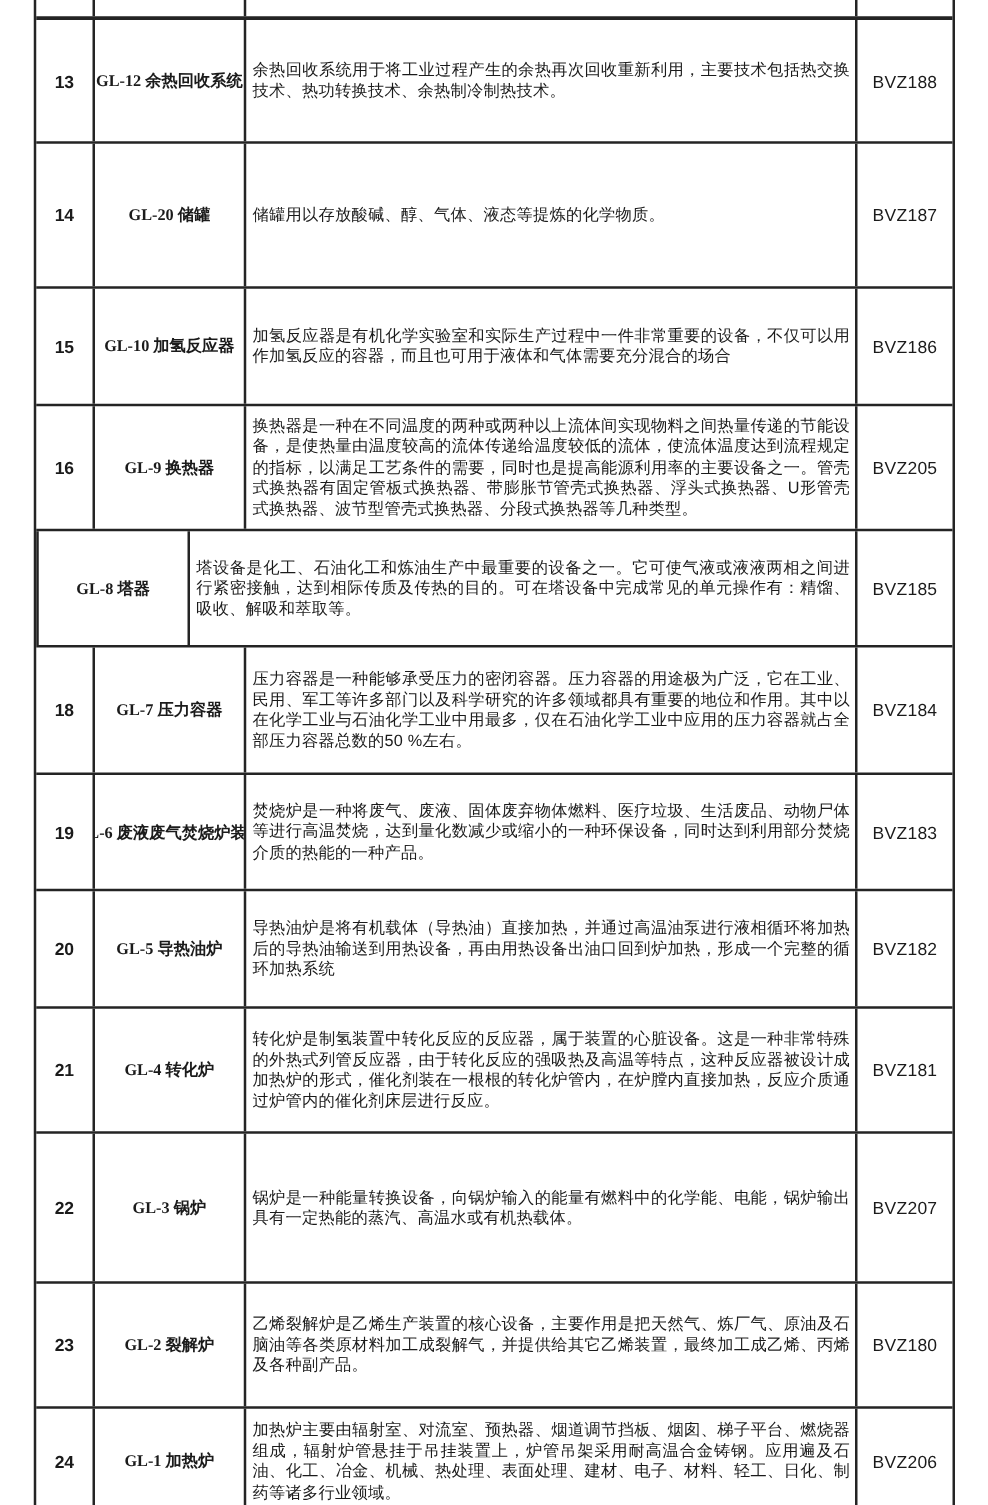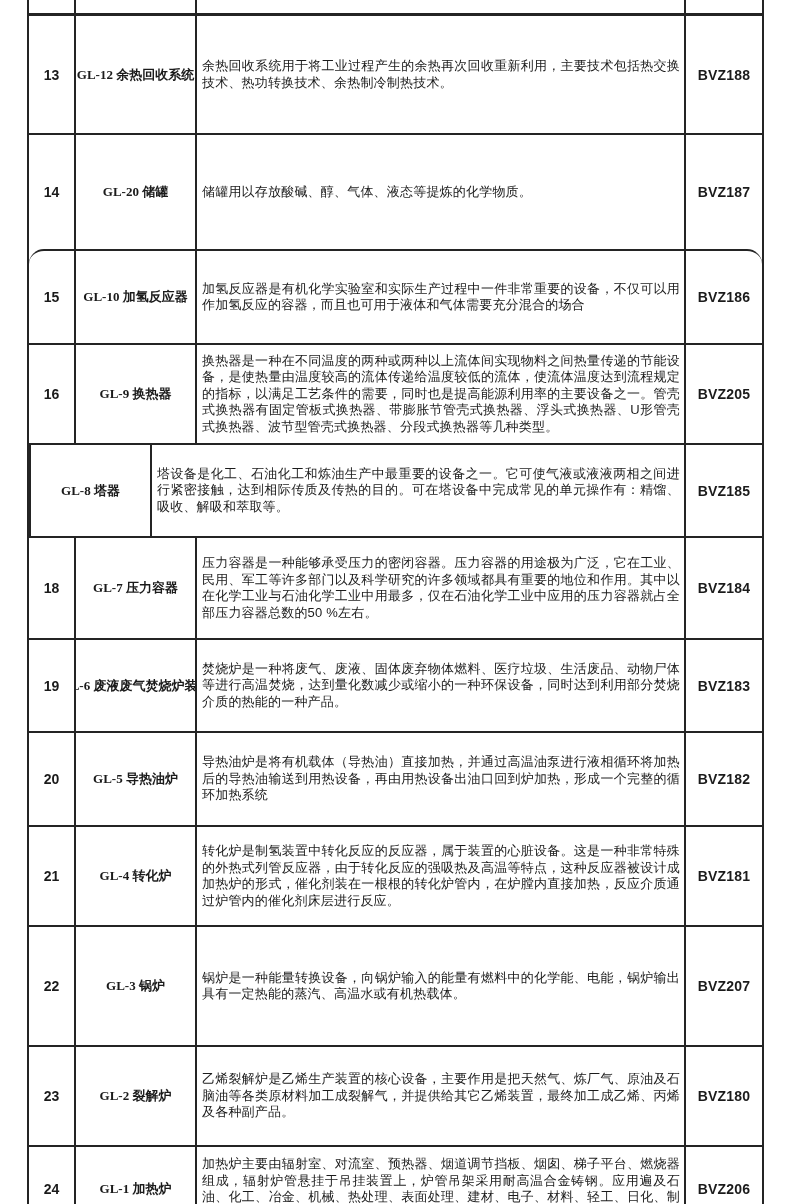--- a/index.html
+++ b/index.html
@@ -44,27 +44,27 @@
     padding: 2px 4px 2px 5px;
     font-size: 13px; font-weight: normal;
     line-height: 16.5px;
     letter-spacing: 0.2px;
     text-align: justify;
   }
   .c4 {
     width: 78px; flex: 0 0 78px;
     border-left: 2px solid #242424;
     display: flex; align-items: center; justify-content: center;
-    font-size: 14px; font-weight: bold;
+    font-size: 14px; font-weight: normal;
     letter-spacing: 0.2px;
   }
   
-  .r0  { height: 120px; }
+  .r0  { height: 100px; }
   .r1  { height: 116px; }
-  .r2  { height: 94px; border-radius: 15px; }
+  .r2  { height: 94px; }
   .r3  { height: 100px; }
   .r4  { height: 93px; }
   .r5  { height: 102px; }
   .r6  { height: 93px; }
   .r7  { height: 94px; }
   .r8  { height: 100px; }
   .r9  { height: 120px; }
   .r10 { height: 100px; }
   .r11 { height: 86px; }
 </style>

